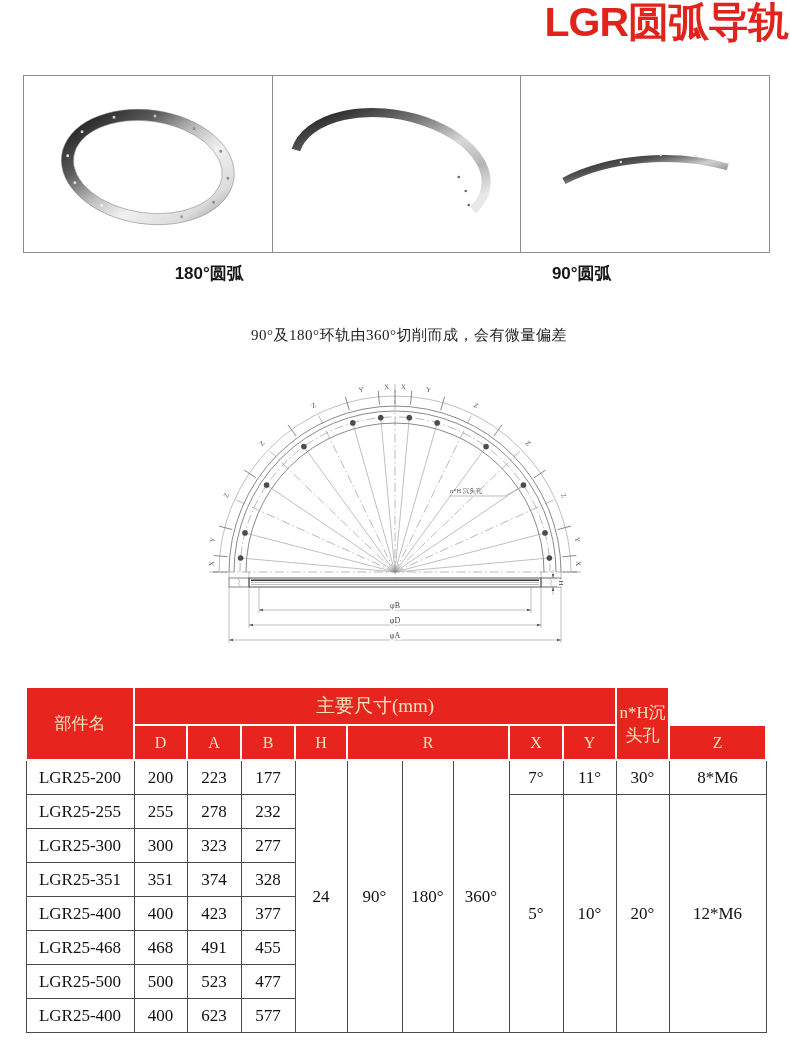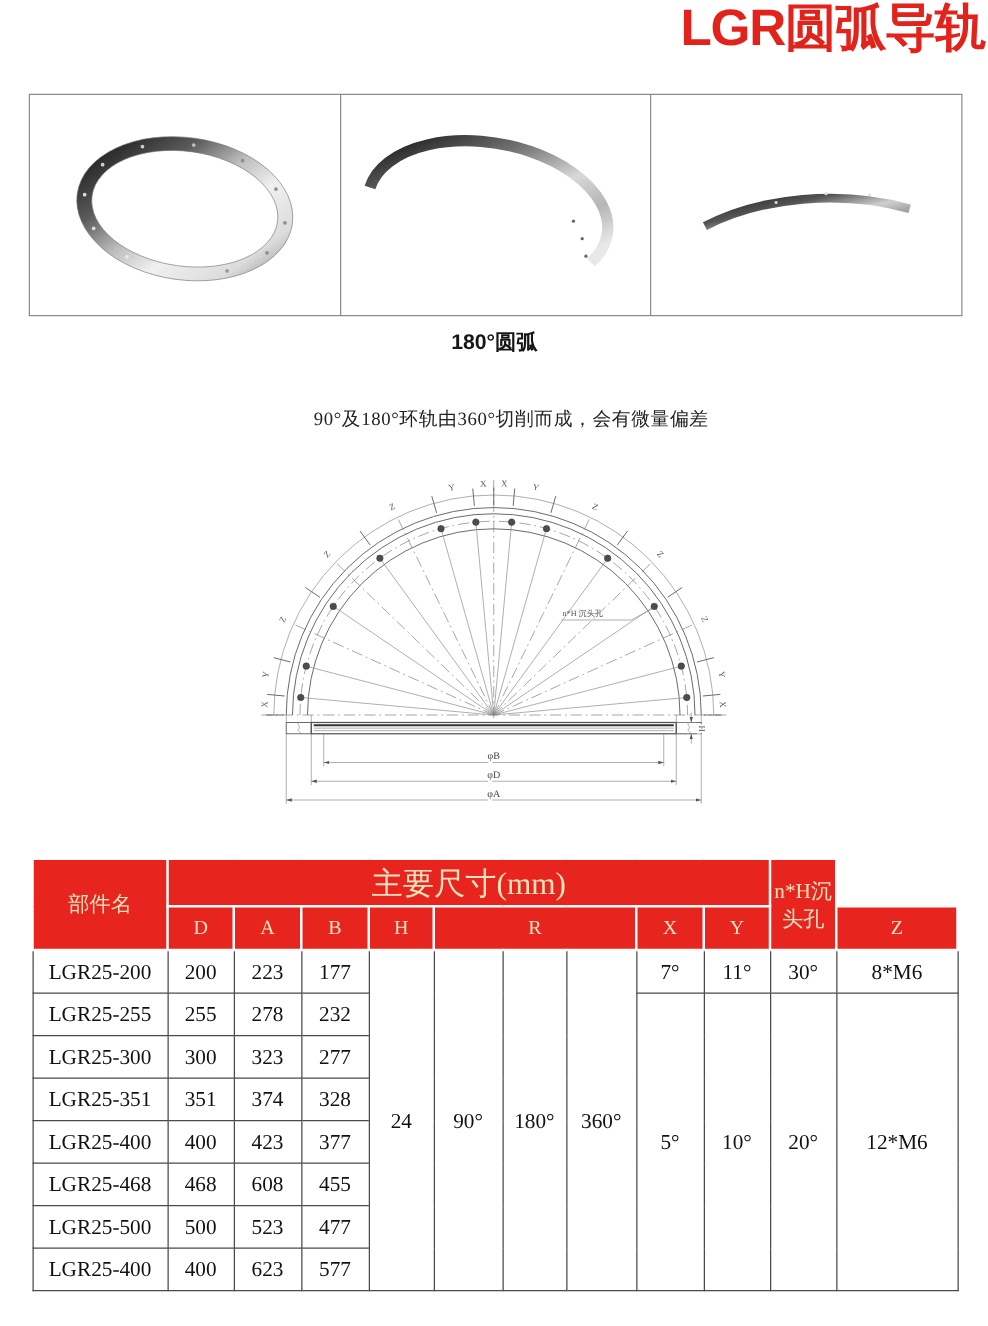--- a/index.html
+++ b/index.html
@@ -32,21 +32,21 @@
   .dimtxt{font-family:"Liberation Serif",serif;font-size:8px;fill:#444;
     paint-order:stroke;stroke:#fff;stroke-width:3px;}
   .angtxt{font-family:"Liberation Serif",serif;font-size:7px;fill:#555;}
 
   
   .spec{position:absolute;left:25px;top:686px;}
   table{border-collapse:collapse;table-layout:fixed;width:740px;
     font-family:"Liberation Serif",serif;}
   th{background:var(--header-bg,#e8241f);color:var(--header-text,#f3e2bd);
      border:2px solid #fff;font-weight:normal;}
-  th.big{font-size:25px;}
+  th.big{font-size:19px;}
   th.sub{font-size:16px;height:31px;}
   th.side{font-size:17px;}
   td{border:1px solid #4a4a4a;text-align:center;font-size:17px;color:#111;
      height:33px;padding:0;background:#fff;}
   tr.h1 th{height:34px;}
 </style>
 </head>
 <body>
 
 <div class="page-title">LGR圆弧导轨</div>
@@ -113,20 +113,21 @@
       <path d="M 43 104 A 150 88 0 0 1 207 90" fill="none" stroke="url(#g3)" stroke-width="7"></path>
       <circle cx="100" cy="85" r="1.2" fill="#ddd"></circle>
         <circle cx="140" cy="78" r="1.2" fill="#ddd"></circle>
       <circle cx="175" cy="79" r="1.2" fill="#ddd"></circle>
     </svg>
   </div>
 </div>
 
 <div class="caption-row">
   <span>180°圆弧</span>
+  <span>90°圆弧</span>
 </div>
 
 <div class="note">90°及180°环轨由360°切削而成，会有微量偏差</div>
 
 <div class="diagram">
 <svg viewBox="0 0 380 272" preserveAspectRatio="none">
   <defs>
     <marker id="arr" markerWidth="9" markerHeight="8" refX="8" refY="3" orient="auto-start-reverse">
       <path d="M0,0.6 L8,3 L0,5.4 Z" fill="#555"></path>
     </marker>
@@ -286,21 +287,21 @@
     </tr>
     <tr>
       <td>LGR25-400</td>
       <td>400</td>
       <td>423</td>
       <td>377</td>
     </tr>
     <tr>
       <td>LGR25-468</td>
       <td>468</td>
-      <td>608</td>
+      <td>491</td>
       <td>455</td>
     </tr>
     <tr>
       <td>LGR25-500</td>
       <td>500</td>
       <td>523</td>
       <td>477</td>
     </tr>
     <tr>
       <td>LGR25-400</td>

